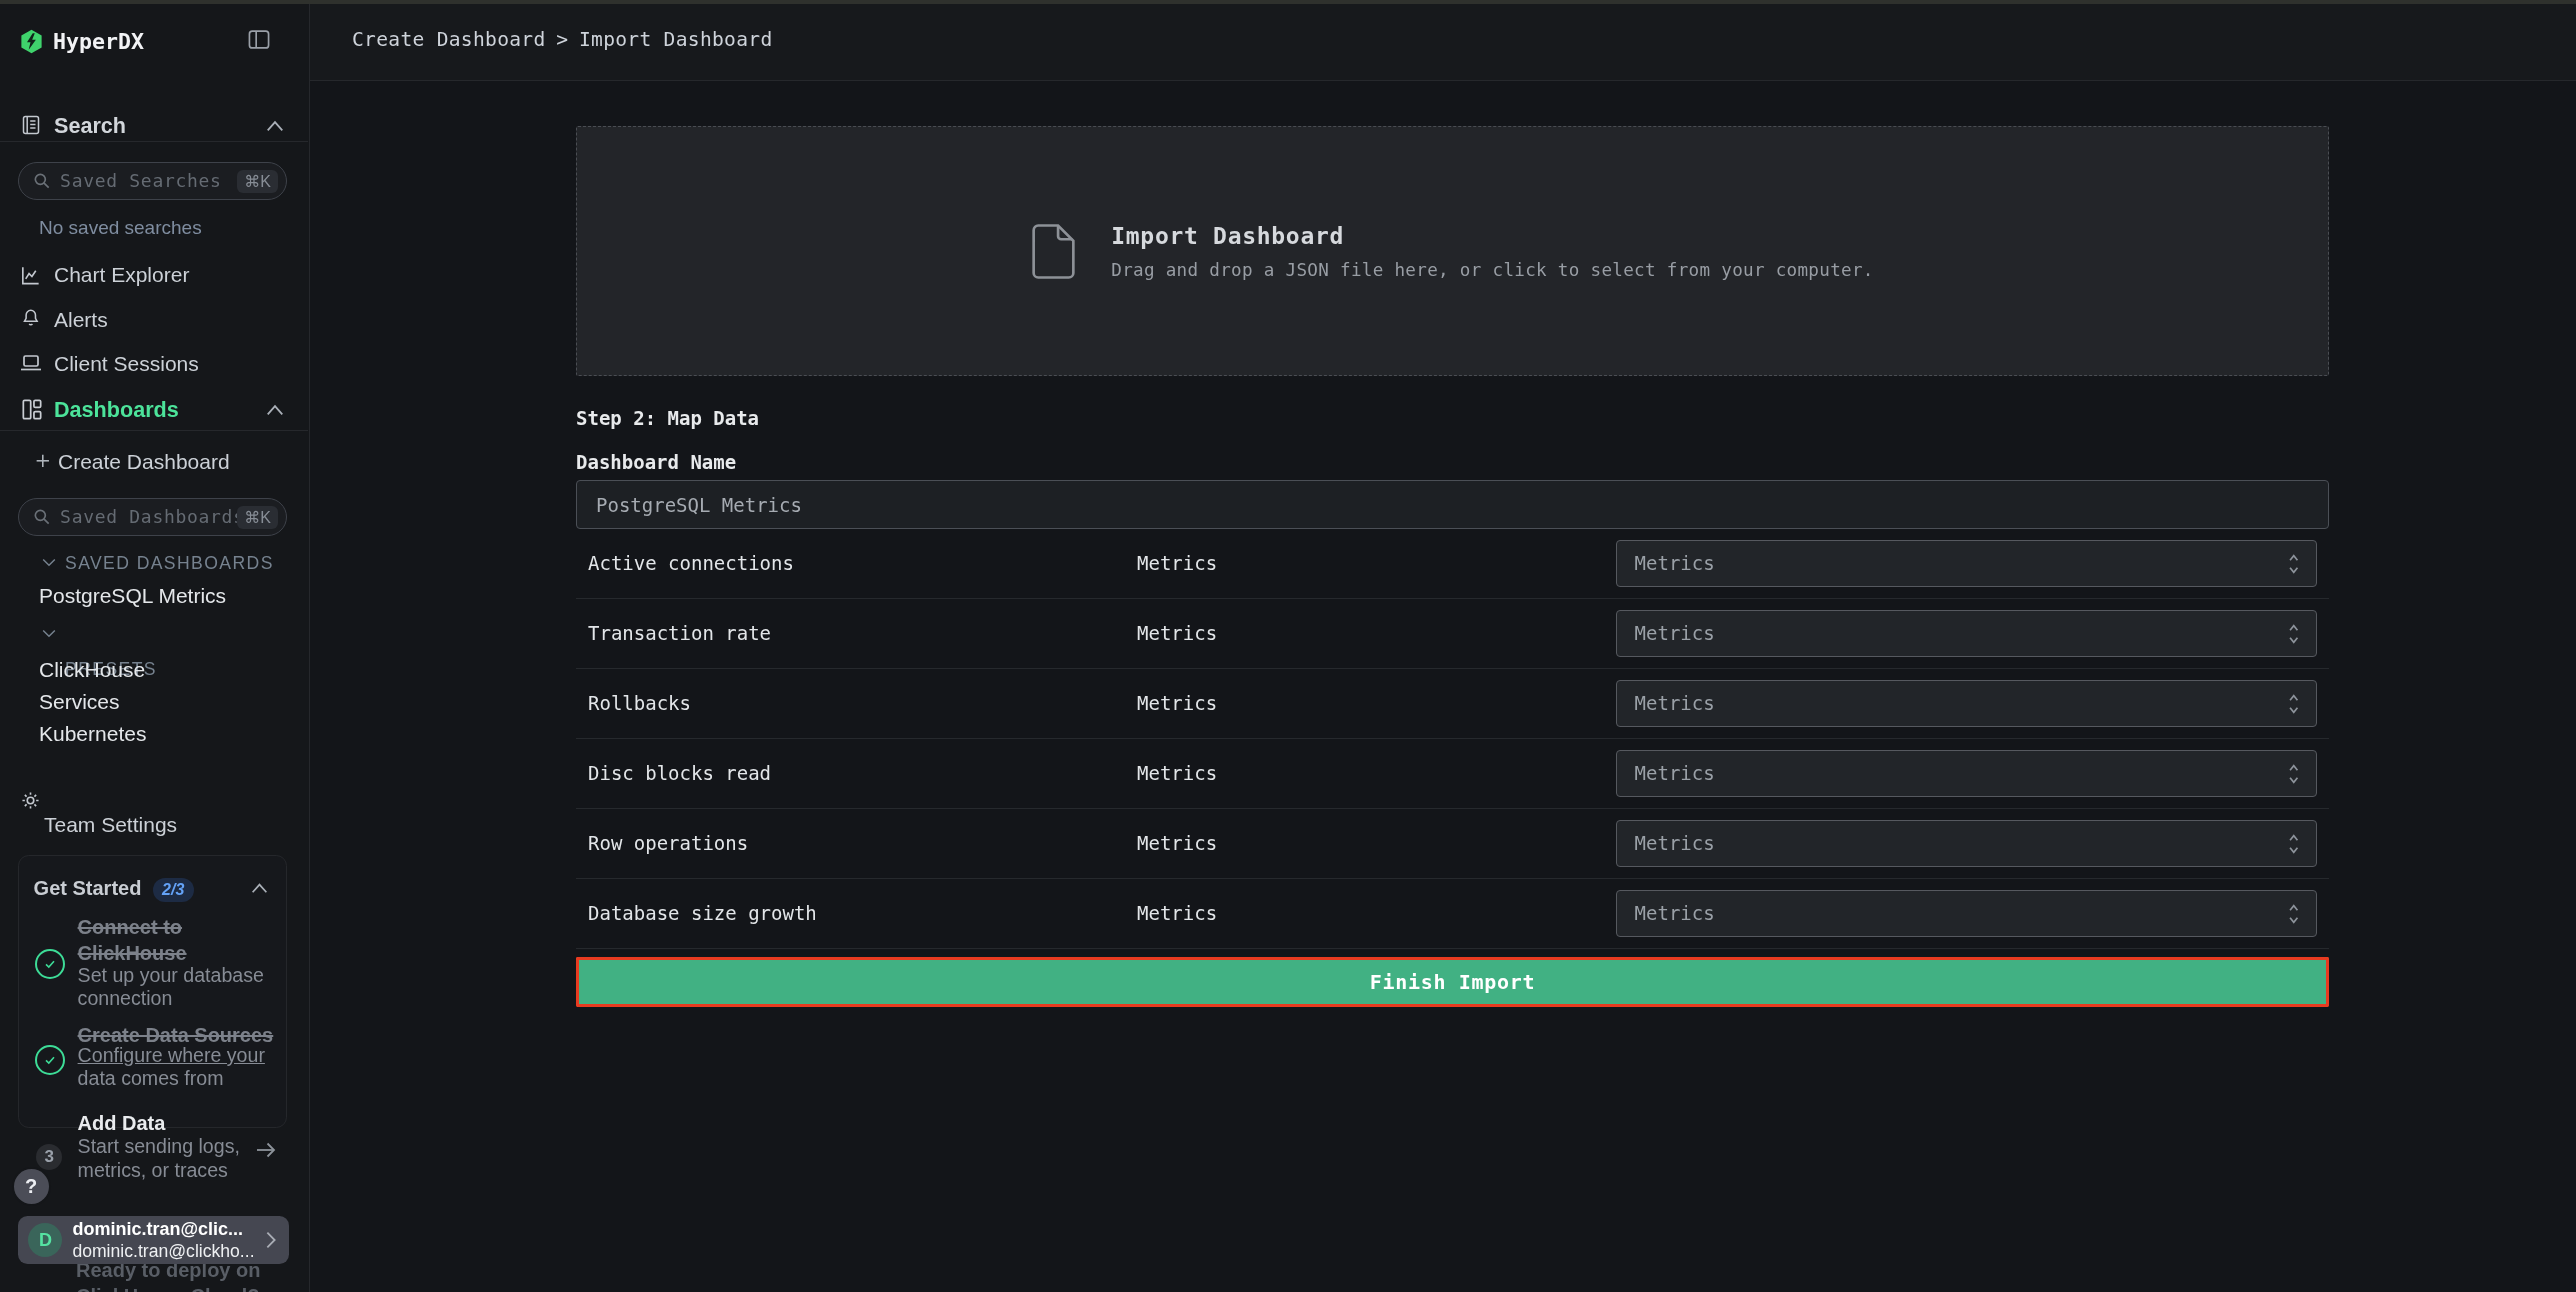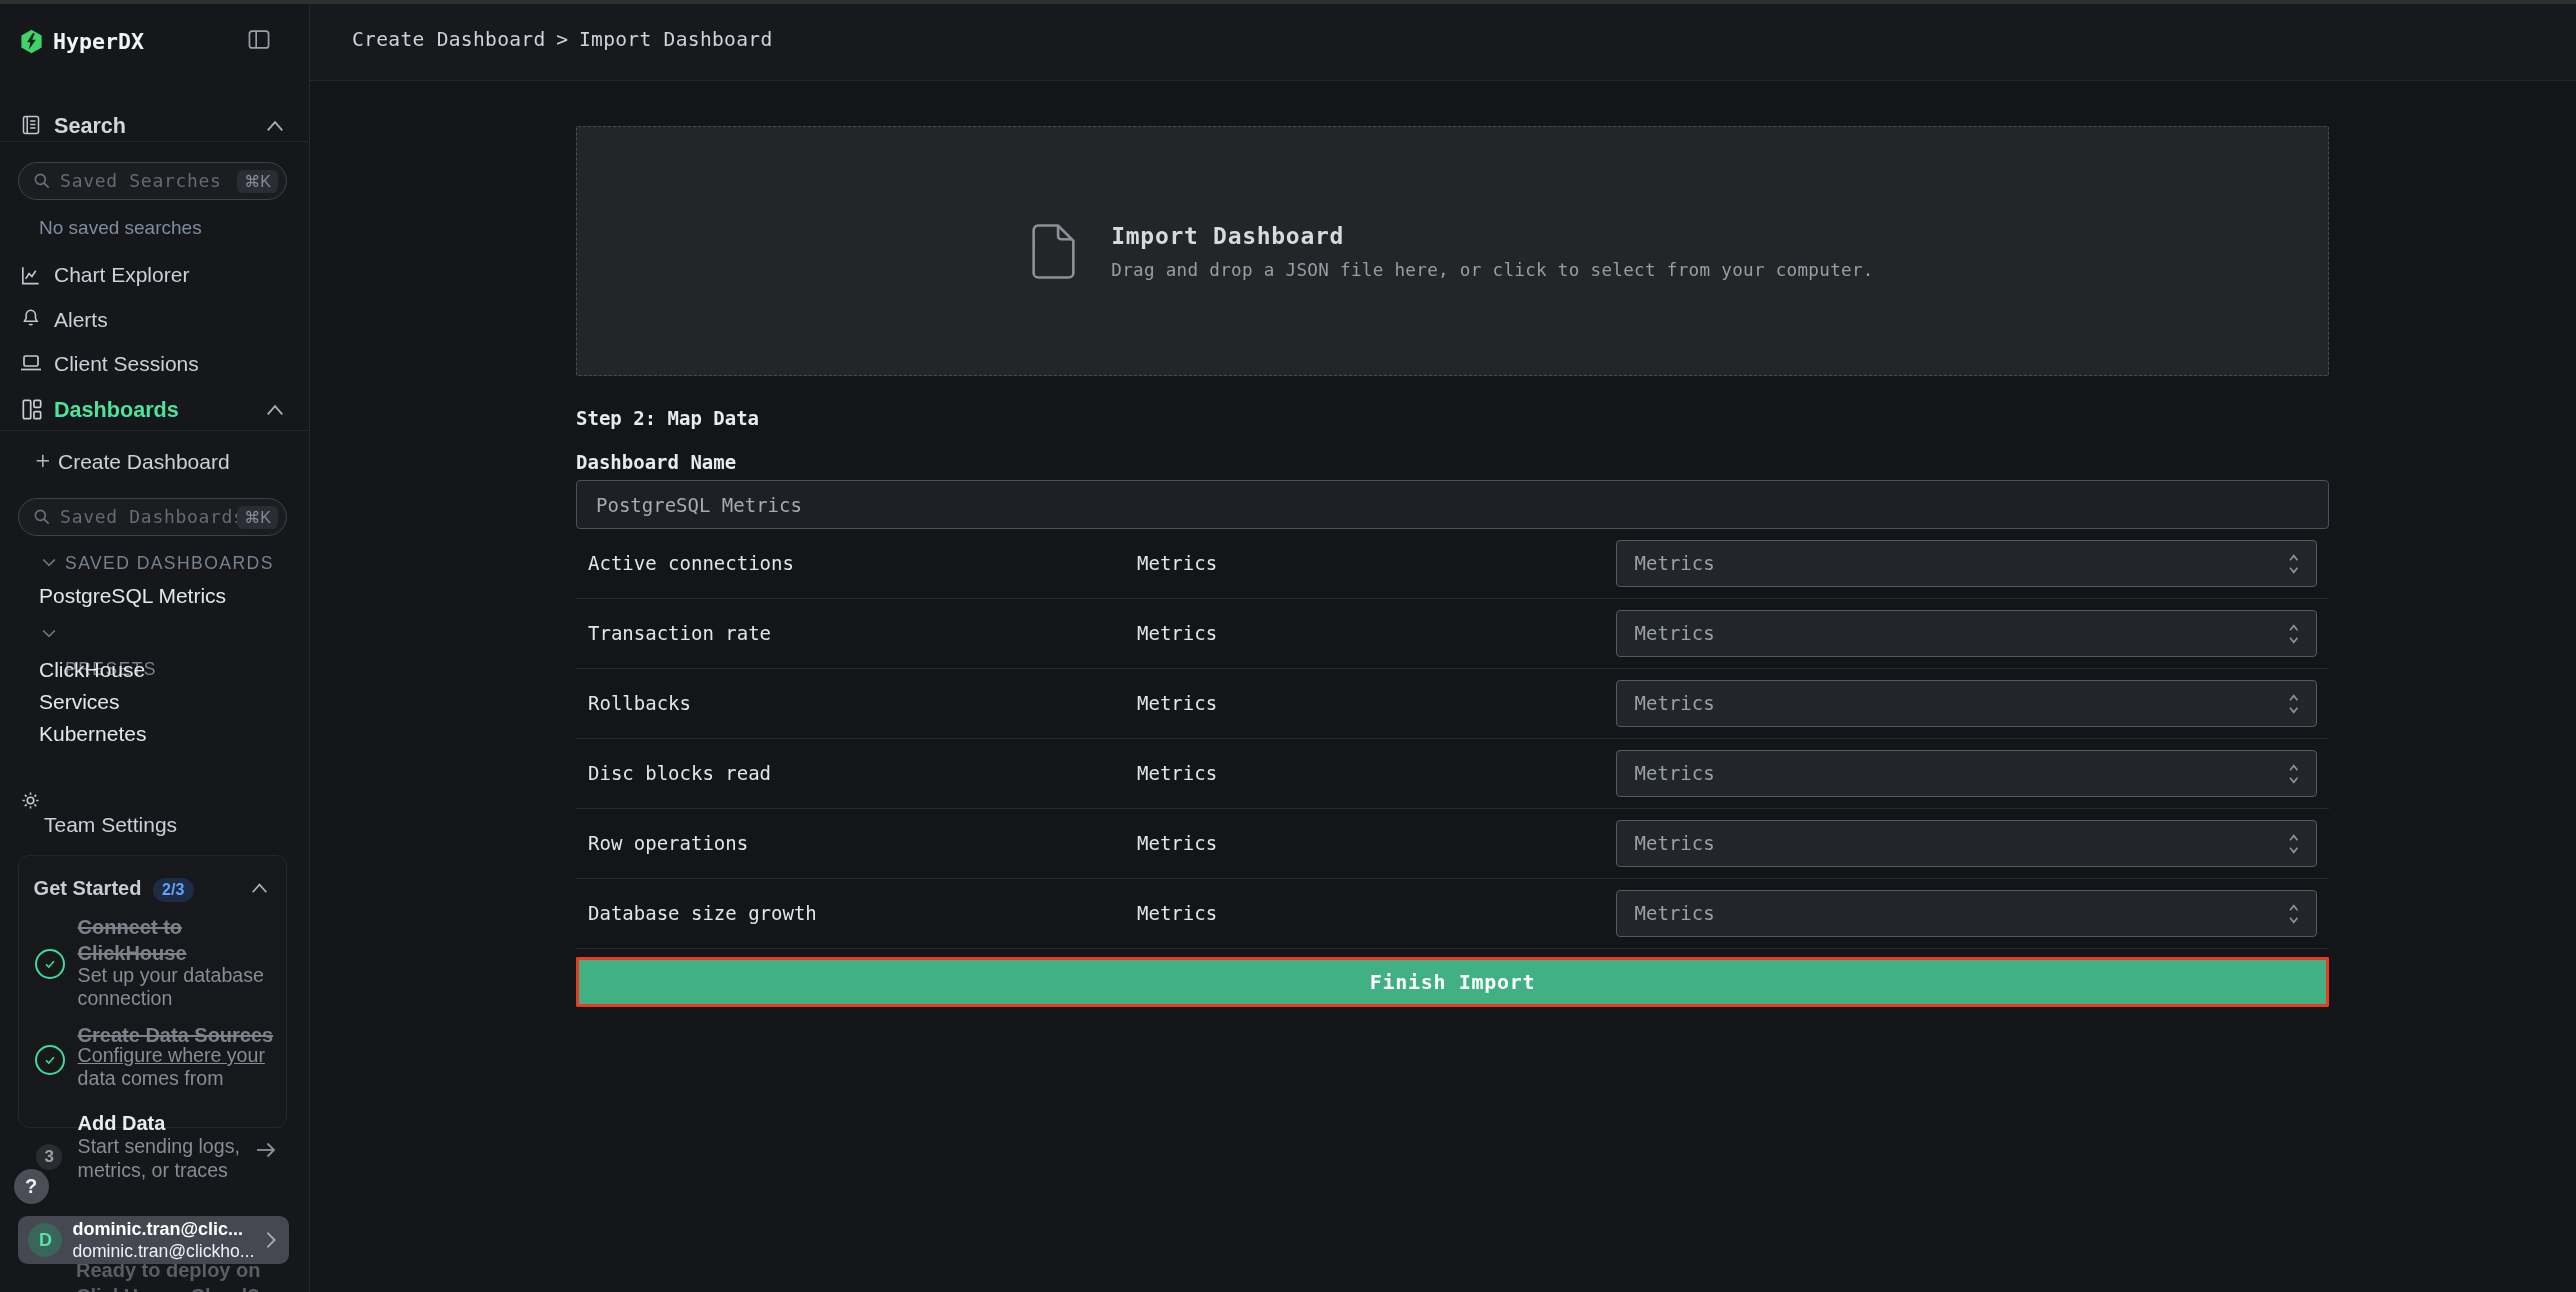--- a/index.html
+++ b/index.html
@@ -189,21 +189,21 @@
   <span class="abs" style="left:19px;top:789px;">
     <svg width="23" height="23" viewBox="0 0 24 24" fill="none" stroke="#c3c8cf" stroke-width="1.7">
         <circle cx="12" cy="12" r="3.4"></circle>
         <path d="M12 3.6v2.5M12 17.9v2.5M3.6 12h2.5M17.9 12h2.5M6.1 6.1l1.8 1.8M16.1 16.1l1.8 1.8M17.9 6.1l-1.8 1.8M7.9 16.1l-1.8 1.8"></path>
       </svg>
   </span>
   <span class="abs nav-label" style="left:44px;top:786px;cursor:pointer;margin-top:25px;">Team Settings</span>
 
   <div class="gs-card">
     <span class="abs gs-title" style="left:15px;top:19px;">Get Started</span>
-    <span class="abs gs-badge" style="left:134px;top:21.6px;">2/3</span>
+    <span class="abs gs-badge" style="left:134px;top:21.6px;font-style:italic;">2/3</span>
     <span class="abs" style="left:231px;top:26px;cursor:pointer;">
       <svg width="19" height="12" viewBox="0 0 22 14" fill="none" stroke="#aab0b8" stroke-width="2">
           <polyline points="3,12 11,3 19,12"></polyline>
         </svg>
     </span>
 
     <span class="abs check-circle" style="left:16px;top:93px;">
       <svg width="16" height="16" viewBox="0 0 24 24" fill="none" stroke="#3ddc97" stroke-width="2.4">
           <polyline points="6,12.5 10.2,16.5 18,8"></polyline>
         </svg>

